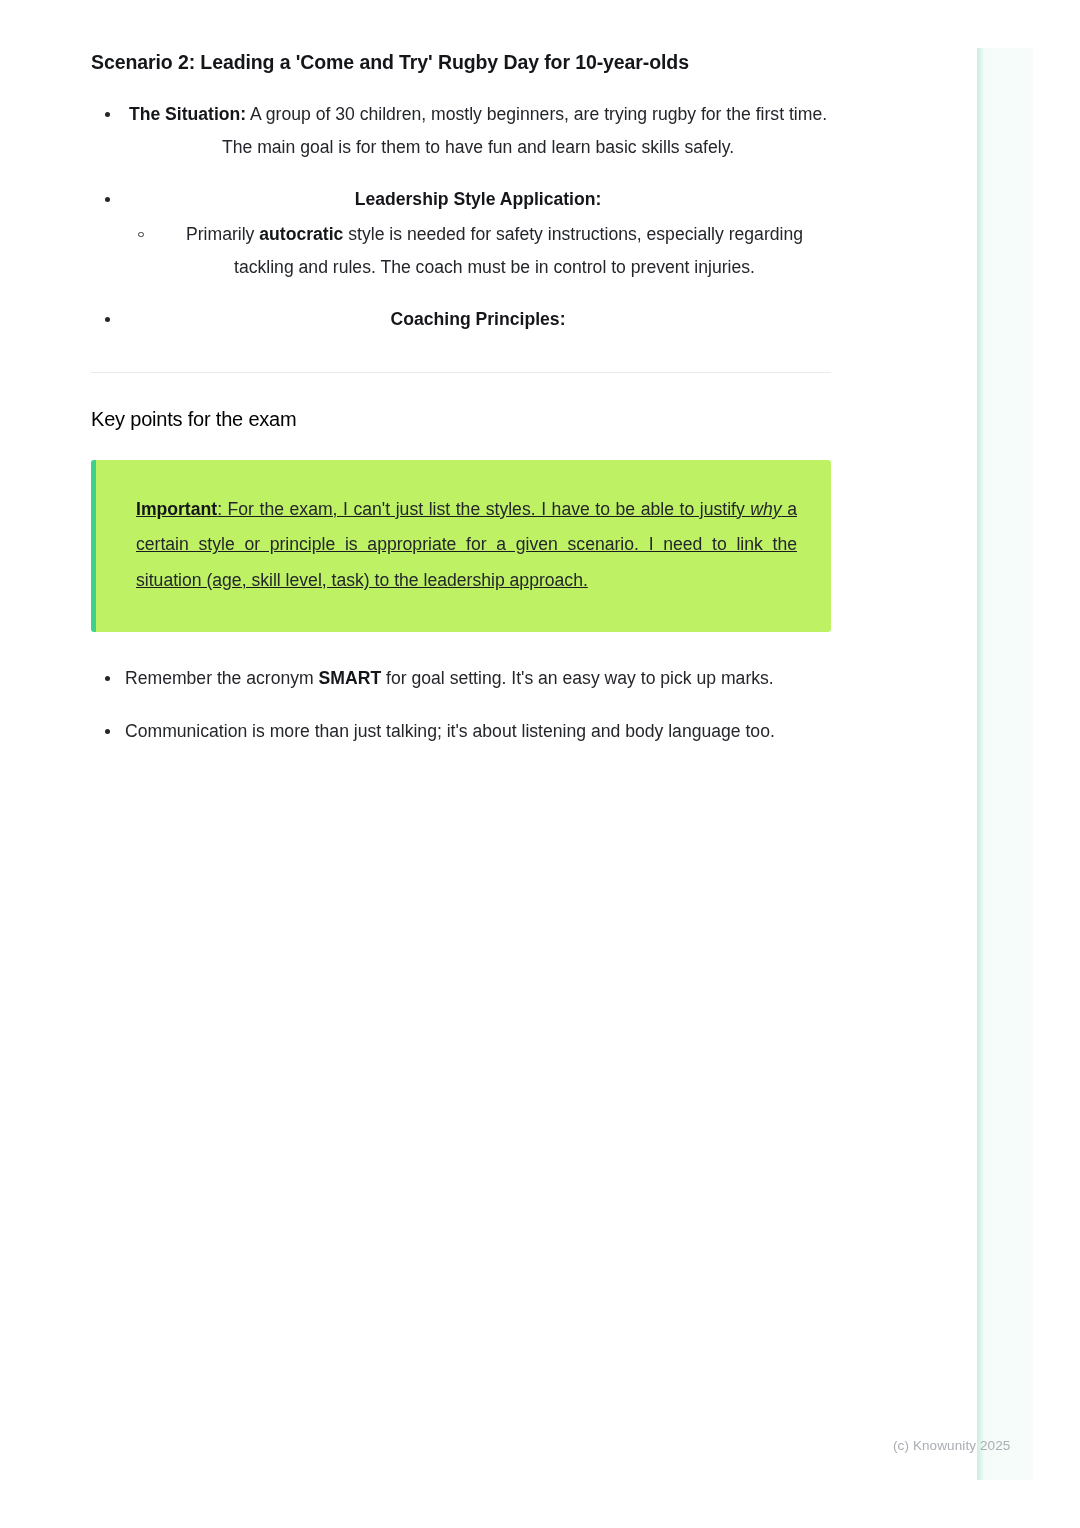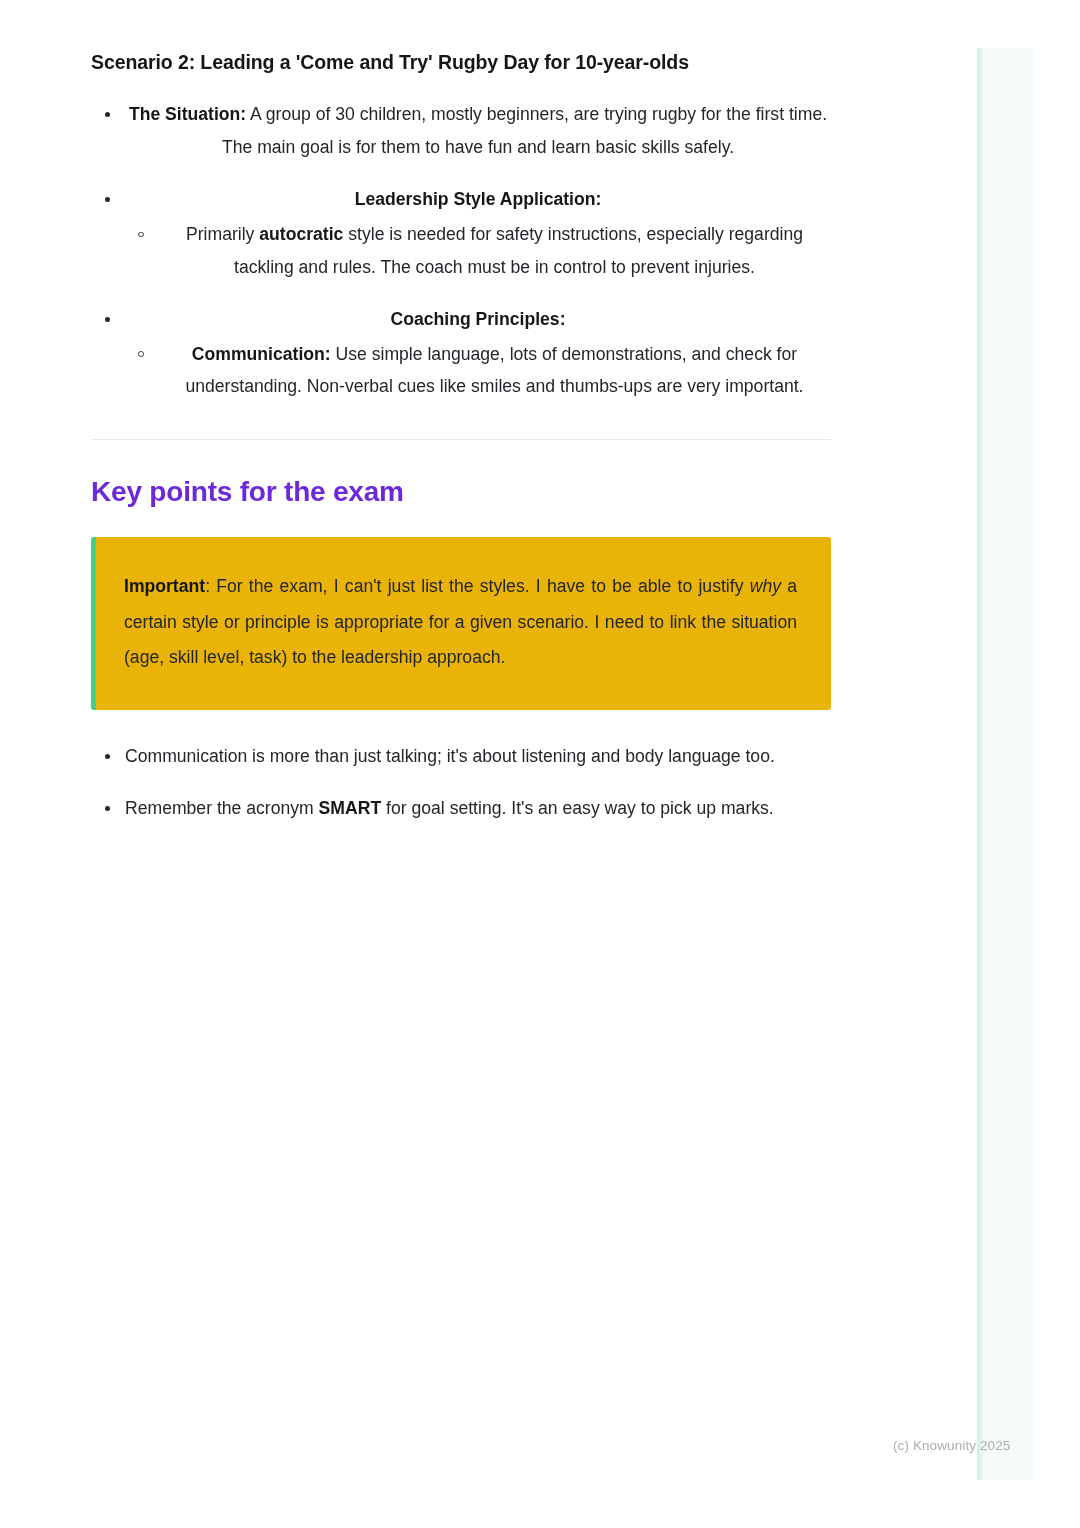--- a/index.html
+++ b/index.html
@@ -110,36 +110,37 @@
   i, em { font-style: italic; }
 
   .divider {
     height: 0;
     border-top: 1.5px solid #e9eaec;
     margin: 36px 0 0 0;
     width: 740px;
   }
 
   h3.section-heading {
-    font-size: 28px;
-    font-weight: bold;
+    font-size: 20px;
+    font-weight: normal;
     letter-spacing: -0.2px;
-    color: #6d28d9;
+    color: #000000;
     margin: 34px 0 28px 0;
     line-height: 1.25;
   }
 
   .callout {
     position: relative;
-    background: #eab308;
+    background: #bef264;
     border-left: 5px solid #3dd18c;
     border-radius: 3px;
-    padding: 32px 34px 34px 28px;
+    padding: 32px 34px 34px 40px;
     box-sizing: border-box;
     width: 740px;
+    text-decoration: underline;
   }
   .callout p {
     margin: 0;
     font-size: 17.6px;
     line-height: 35.5px;
     text-align: justify;
     color: #24262b;
   }
 
   ul.keypoints {
@@ -199,37 +200,36 @@
           <ul class="lvl2">
             <li><span>Primarily </span><b>autocratic</b><span> style is needed for safety instructions, especially regarding tackling and rules. The coach must be in control to prevent injuries.</span></li>
           </ul>
         </div>
       </li>
 
       <li>
         <b>Coaching Principles:</b>
         <div class="sub-wrap">
           <ul class="lvl2">
-            <li><span></span><b>Communication:</b><span> Use simple language, lots of demonstrations, and check for understanding. Non-verbal cues like smiles and thumbs-ups are very important.</span></li>
           </ul>
         </div>
       </li>
 
     </ul>
 
     <div class="divider"></div>
 
     <h3 class="section-heading">Key points for the exam</h3>
 
     <div class="callout">
       <p><b>Important</b><span>: For the exam, I can't just list the styles. I have to be able to justify </span><i>why</i><span> a certain style or principle is appropriate for a given scenario. I need to link the situation (age, skill level, task) to the leadership approach.</span></p>
     </div>
 
     <ul class="keypoints">
+      <li><span>Remember the acronym </span><b>SMART</b><span> for goal setting. It's an easy way to pick up marks.</span></li>
       <li><span>Communication is more than just talking; it's about listening and body language too.</span><b></b><span></span></li>
-      <li><span>Remember the acronym </span><b>SMART</b><span> for goal setting. It's an easy way to pick up marks.</span></li>
     </ul>
 
   </div>
 
   <div class="watermark">(c) Knowunity 2025</div>
 
 </div>
 
 </body></html>

